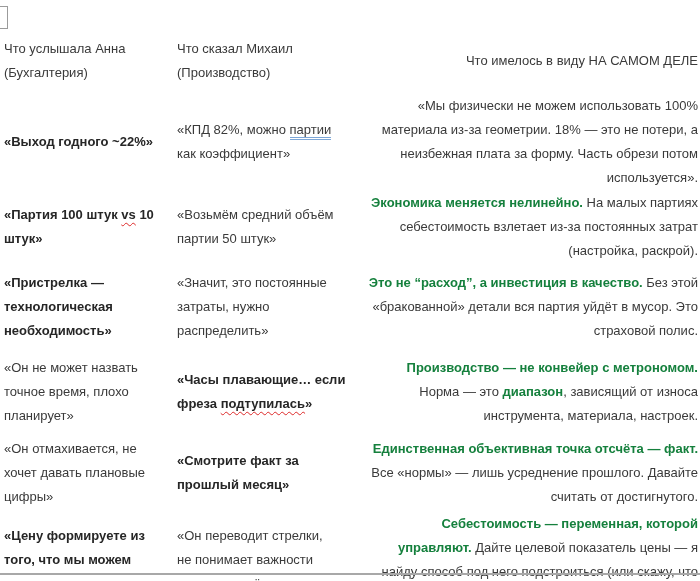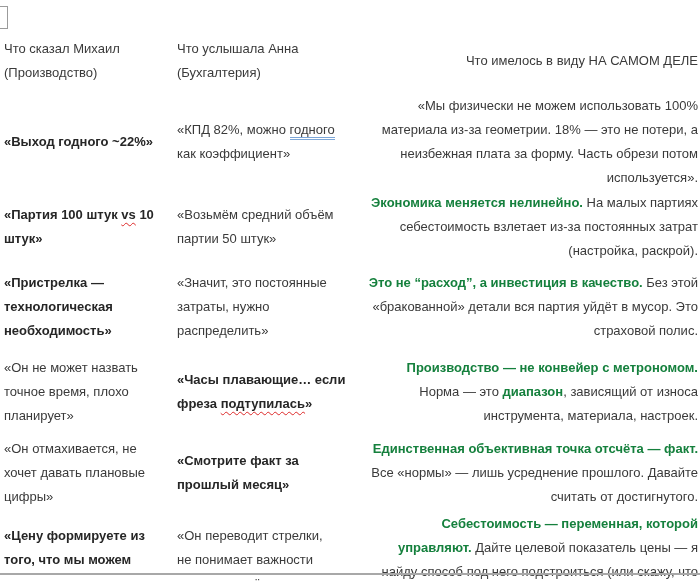--- a/index.html
+++ b/index.html
@@ -57,37 +57,37 @@
 </style>
 </head>
 <body>
 
 <div class="page">
 
   <div class="anchor-glyph"></div>
 
   <div class="doc-table">
     <div class="trow header">
+      <div class="cell c2">
+        <p>Что услышала Анна (Бухгалтерия)</p>
+      </div>
       <div class="cell c1">
         <p>Что сказал Михаил (Производство)</p>
-      </div>
-      <div class="cell c2">
-        <p>Что услышала Анна (Бухгалтерия)</p>
       </div>
       <div class="cell c3">
         <p>Что имелось в виду НА САМОМ ДЕЛЕ</p>
       </div>
     </div>
 
   <div class="trow body">
         <div class="cell c1">
           <p><span>«Выход годного ~22%»</span></p>
         </div>
         <div class="cell c2">
-          <p><span>«КПД 82%, можно </span><span class="grammar">годного</span><span> как коэффициент»</span></p>
+          <p><span>«КПД 82%, можно </span><span class="grammar">партии</span><span> как коэффициент»</span></p>
         </div>
         <div class="cell c3">
           <p><span>«Мы физически не можем использовать 100% материала из-за геометрии. 18% — это не потери, а неизбежная плата за форму. Часть обрези потом используется».</span></p>
         </div>
       </div>
       <div class="trow body">
         <div class="cell c1">
           <p><span>«Партия 100 штук </span><span class="spell">vs</span><span> 10 штук»</span></p>
         </div>
         <div class="cell c2">

